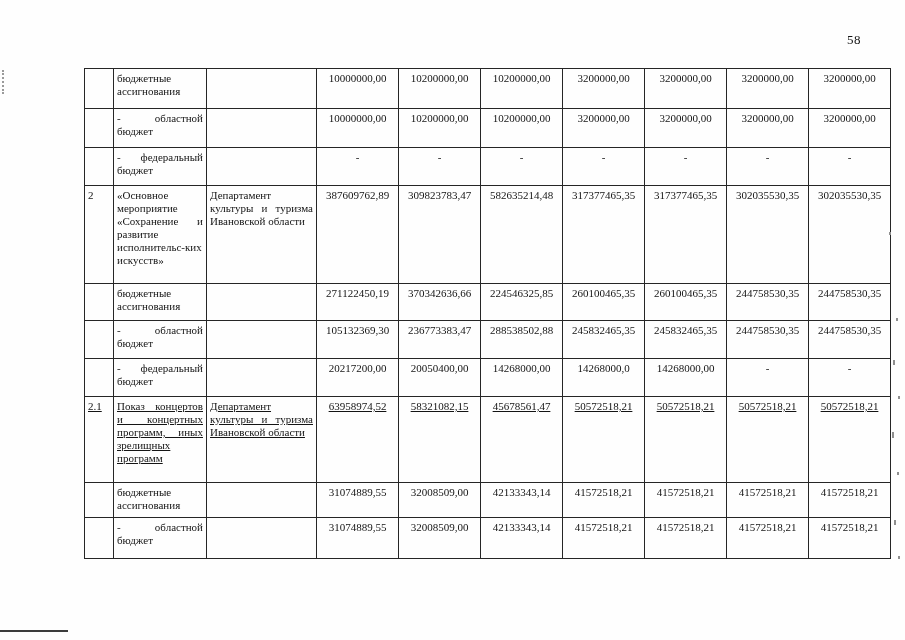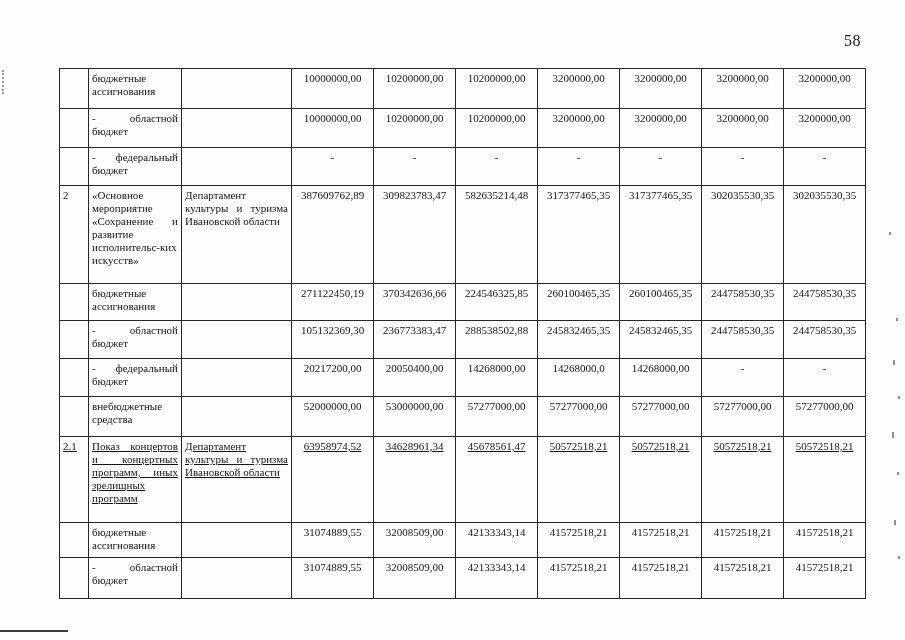--- a/index.html
+++ b/index.html
@@ -9,26 +9,26 @@
     height: 640px;
     background: #fefefe;
     font-family: "Liberation Serif", serif;
     color: #141414;
     overflow: hidden;
   }
   .page-number {
     position: absolute;
     top: 32px;
     right: 44px;
-    font-size: 16px;
+    font-size: 13px;
     letter-spacing: 0.5px;
   }
   table.budget {
     position: absolute;
-    left: 59px;
+    left: 84px;
     top: 68px;
     border-collapse: collapse;
     table-layout: fixed;
     width: 806px;
   }
   table.budget td {
     border: 1px solid #262626;
     vertical-align: top;
     font-size: 11px;
     line-height: 1.18;
@@ -170,38 +170,26 @@
         <td class="name-cell">- федеральный бюджет</td>
         <td class="dept-cell"></td>
         <td class="value-cell">20217200,00</td>
         <td class="value-cell">20050400,00</td>
         <td class="value-cell">14268000,00</td>
         <td class="value-cell">14268000,0</td>
         <td class="value-cell">14268000,00</td>
         <td class="value-cell">-</td>
         <td class="value-cell">-</td>
       </tr>
-      <tr class="rh7">
-        <td class="num-cell"></td>
-        <td class="name-cell">внебюджетные средства</td>
-        <td class="dept-cell"></td>
-        <td class="value-cell">52000000,00</td>
-        <td class="value-cell">53000000,00</td>
-        <td class="value-cell">57277000,00</td>
-        <td class="value-cell">57277000,00</td>
-        <td class="value-cell">57277000,00</td>
-        <td class="value-cell">57277000,00</td>
-        <td class="value-cell">57277000,00</td>
-      </tr>
       <tr class="rh8">
         <td class="num-cell">2.1</td>
         <td class="name-cell">Показ концертов и концертных программ, иных зрелищных программ</td>
         <td class="dept-cell">Департамент культуры и туризма Ивановской области</td>
         <td class="value-cell">63958974,52</td>
-        <td class="value-cell">34628961,34</td>
+        <td class="value-cell">58321082,15</td>
         <td class="value-cell">45678561,47</td>
         <td class="value-cell">50572518,21</td>
         <td class="value-cell">50572518,21</td>
         <td class="value-cell">50572518,21</td>
         <td class="value-cell">50572518,21</td>
       </tr>
       <tr class="rh9">
         <td class="num-cell"></td>
         <td class="name-cell">бюджетные ассигнования</td>
         <td class="dept-cell"></td>

